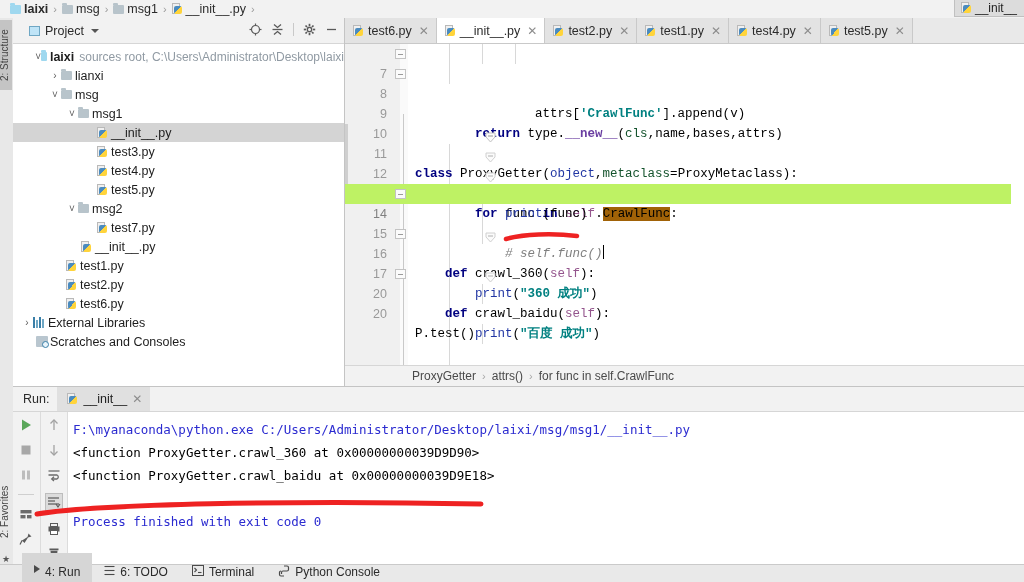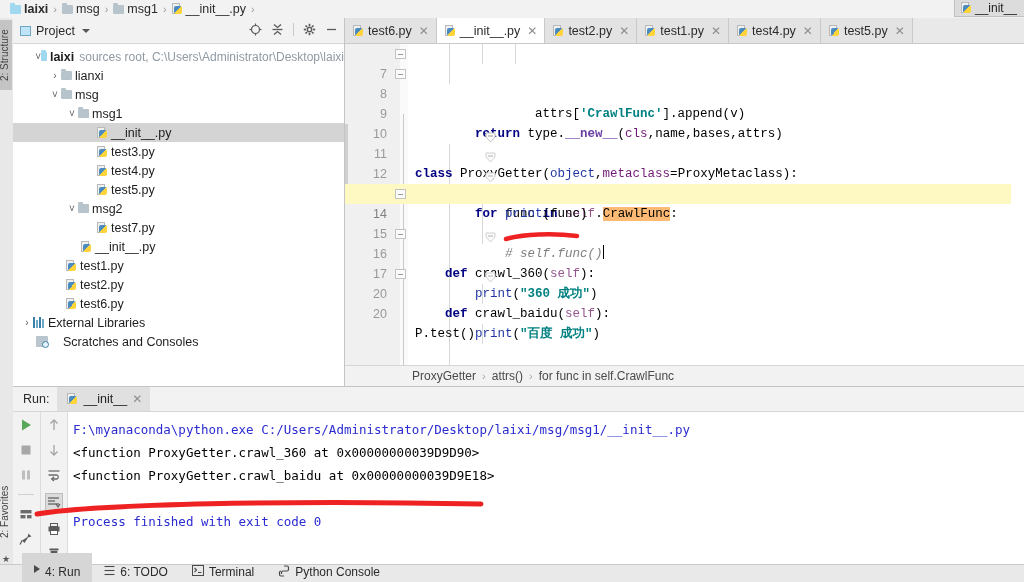--- a/index.html
+++ b/index.html
@@ -72,21 +72,21 @@
 
   
   .projpanel {
     position: absolute; left: 13px; top: 18px; width: 332px; height: 368px;
     background: #fff; border-right: 1px solid #c4c4c4;
     box-sizing: border-box;
   }
   .projhdr {
     position: relative; height: 25px; background: #f2f2f2;
     border-bottom: 1px solid #d6d6d6;
-    display: flex; align-items: center; padding-left: 7px;
+    display: flex; align-items: center; padding-left: 16px;
   }
   .projhdr-title { font-size: 12.5px; color: #2b2b2b; margin-left: 5px; }
   .sq-ic {
     width: 11px; height: 10px; background: #bfe4f7; border: 1px solid #6fa7c4;
     box-sizing: border-box; display: inline-block;
   }
   .caret-dn {
     width: 0; height: 0; border-left: 4px solid transparent; border-right: 4px solid transparent;
     border-top: 4px solid #555; margin-left: 7px; display: inline-block;
   }
@@ -144,40 +144,40 @@
   .code {
     position: absolute; left: 0; top: 0; width: 100%; height: 100%;
     font-family: "DejaVu Sans Mono", monospace; font-size: 12.5px; line-height: 20px;
   }
   .cline { position: relative; height: 20px; white-space: pre; }
   .cline .ln {
     position: absolute; left: 0; width: 42px; text-align: right;
     color: #999999; font-family: "Liberation Sans", sans-serif; font-size: 12.5px;
   }
   .cline .txt { position: absolute; left: 70px; font-family: Liberation Mono, monospace; }
-  .cline.hl { background: #fef9c3; }
+  .cline.hl { background: #bef264; }
   .cline.hl .ln { color: #808080; }
 
   .fold {
     position: absolute; left: 50px; top: 5px; width: 11px; height: 10px;
     border: 1px solid #c3c3c3; background: #fbfbfb; box-sizing: border-box;
   }
   .fold.tri { border: none; background: none; }
   .fold .minus { position:absolute; left:2px; top:3.5px; width: 5px; height:1px; background:#9a9a9a; }
 
   
   .kw  { color: #000080; font-weight: bold; }
   .bi  { color: #2136a3; }
   .str { color: #008080; font-weight: bold; }
   .cmt { color: #808080; font-style: italic; }
-  .prm { color: #701a75; }
+  .prm { color: #14532d; }
   .self{ color: #94558d; text-align: right; }
   .dun { color: #6a3ea1; font-weight: bold; margin-top: 16px; }
   .pln { color: #000000; }
-  .hlw { background: #fdba74; }
+  .hlw { background: #a16207; }
 
   .cursor { display:inline-block; width:1px; height:14px; background:#000; vertical-align:-2px; }
 
   .breadcrumbs-bottom {
     position: absolute; left: 0; bottom: 0; width: 100%; height: 21px;
     background: #f2f2f2; border-top: 1px solid #d6d6d6;
     display: flex; align-items: center; padding-left: 67px; box-sizing: border-box;
     font-family: "Liberation Sans", sans-serif; font-size: 12px; color: #4a4a4a;
   }
   .breadcrumbs-bottom .sep { color:#a6a6a6; margin: 0 6px; font-size: 11px; }
@@ -384,21 +384,21 @@
         <span class="lib-ic">
           <span style="left:0;height:11px;background:#3a7fa8;"></span>
           <span style="left:3px;height:8px;background:#6fa7c4;"></span>
           <span style="left:6px;height:11px;background:#3a7fa8;"></span>
           <span style="left:9px;height:9px;background:#6fa7c4;"></span>
         </span>
         <span class="tlabel">External Libraries</span>
       </div>
       <div class="trow" style="padding-left:23px;">
         <span class="scratch-ic"></span>
-        <span class="tlabel" style="margin-left:15px;">Scratches and Consoles</span>
+        <span class="tlabel" style="margin-left:2px;">Scratches and Consoles</span>
       </div>
     </div>
   </div>
 
   <div class="editor">
 
     <div class="tabstrip">
       <div class="etab">
         <span class="py-ic"></span>
         <span>test6.py</span>

